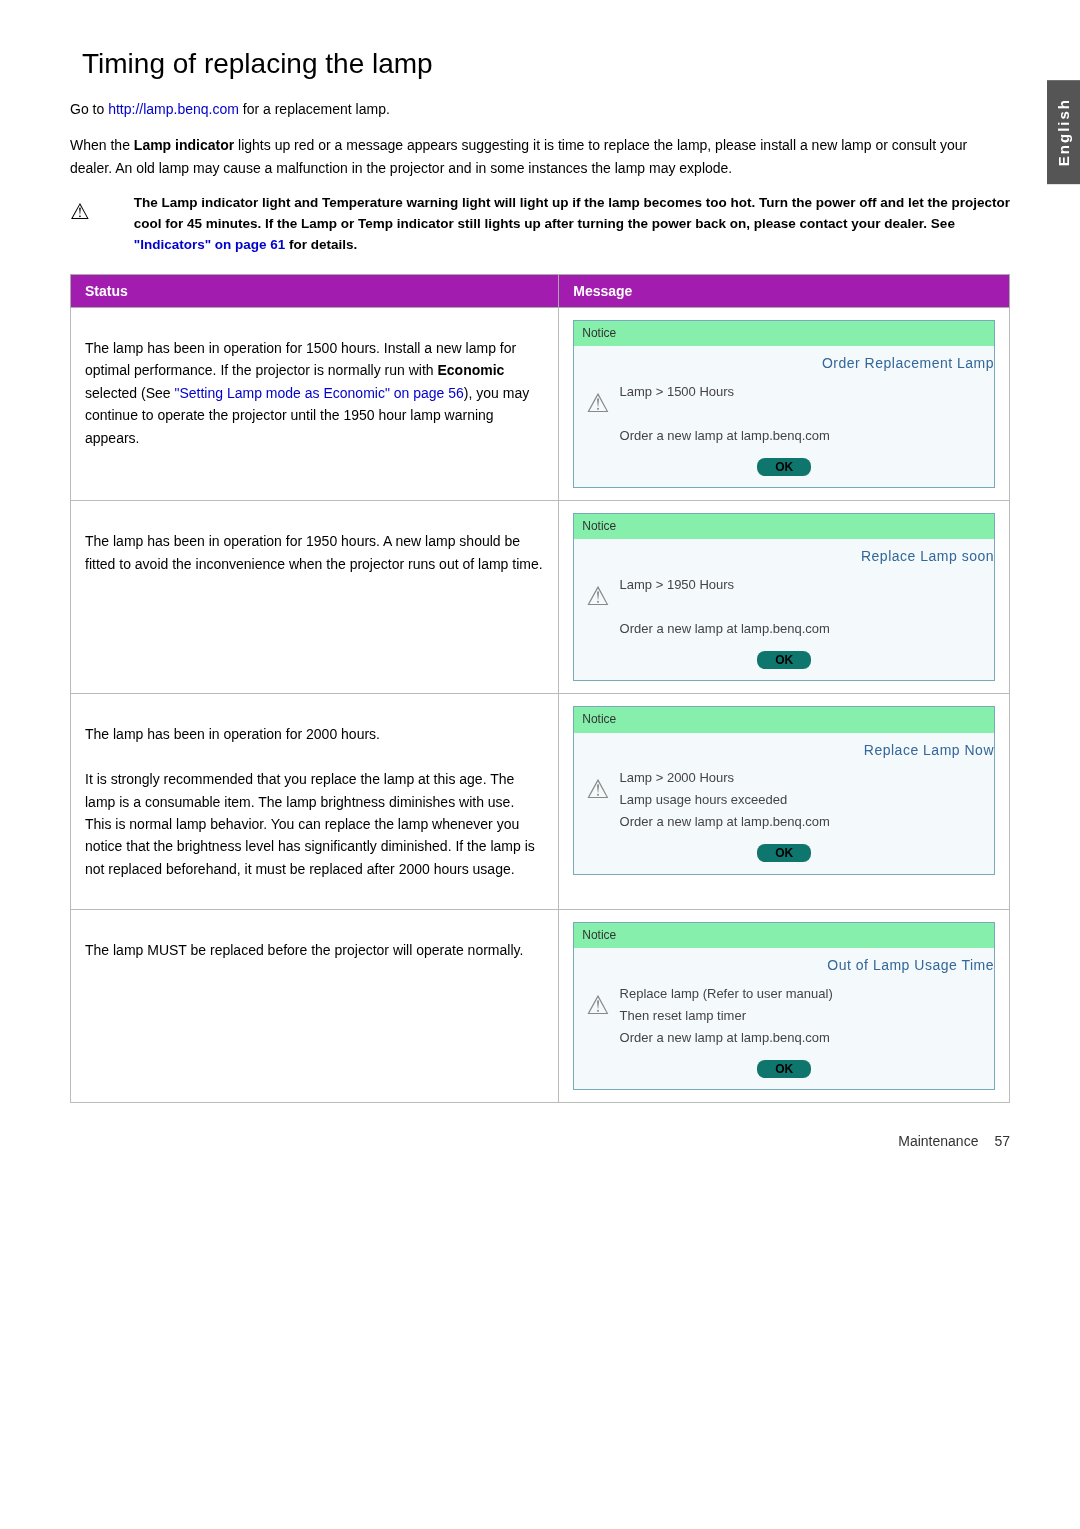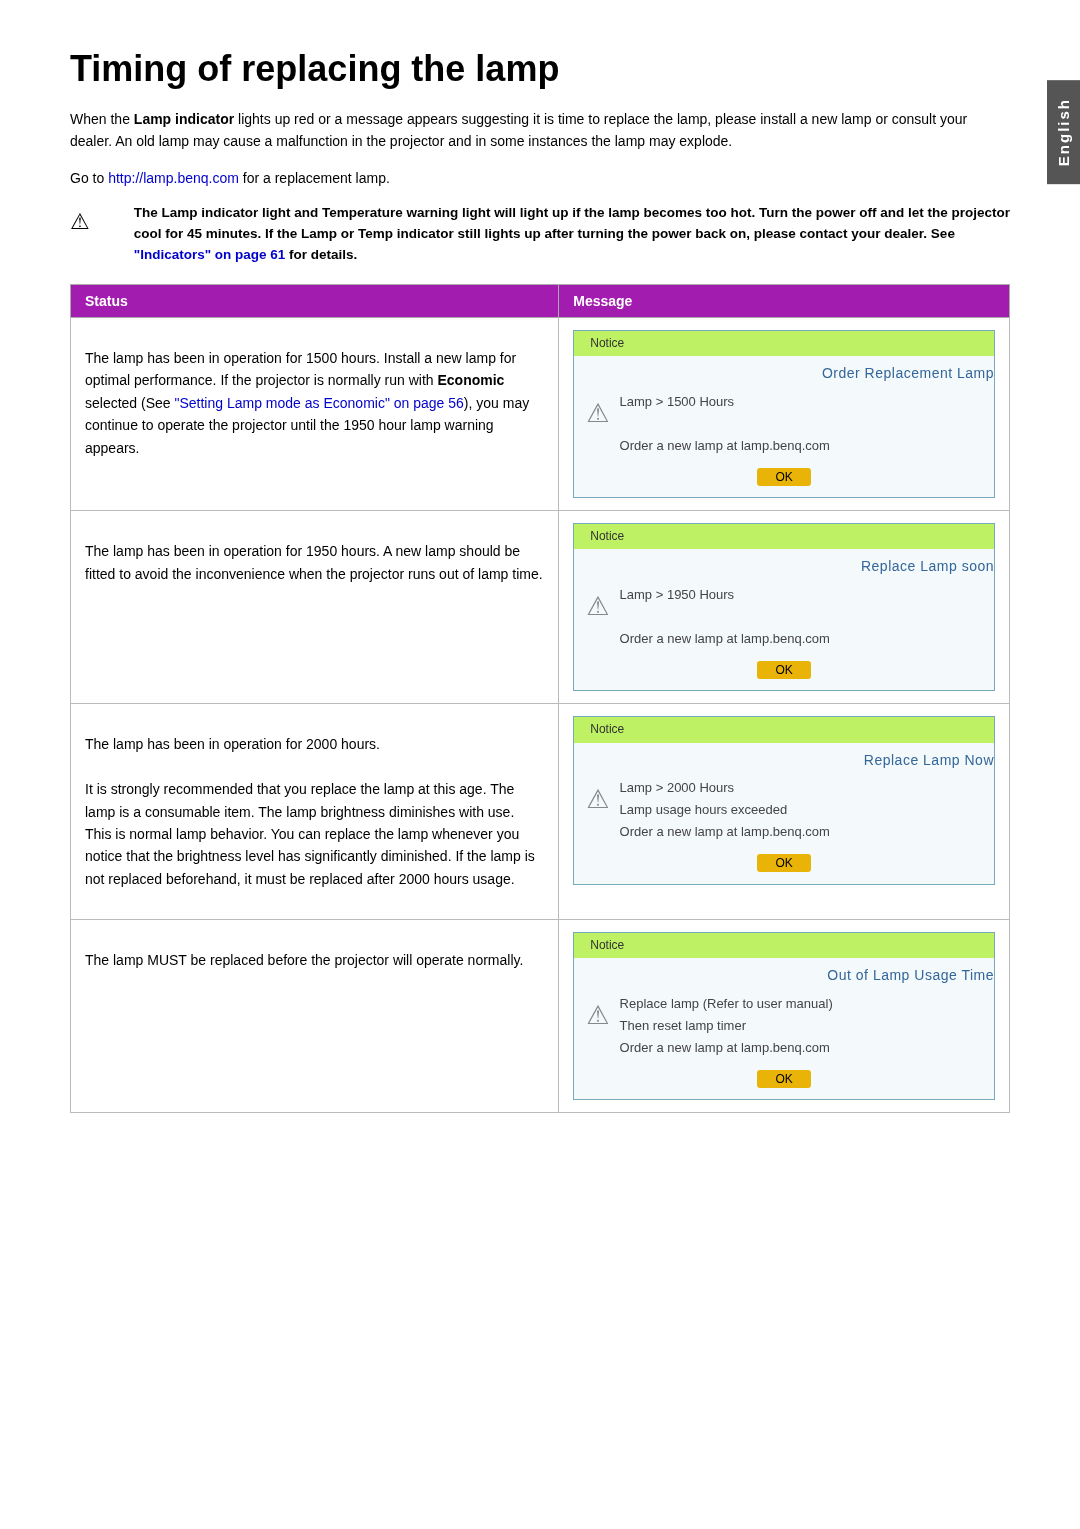--- a/index.html
+++ b/index.html
@@ -24,23 +24,24 @@
       color: #fff;
       font-size: 15px;
       font-weight: bold;
       writing-mode: vertical-rl;
       text-orientation: mixed;
       transform: rotate(180deg);
       padding: 18px 8px;
       letter-spacing: 2px;
     }
     h1 {
-      font-size: 36px;
-      font-weight: bold;
+      font-size: 28px;
+      font-weight: normal;
       margin-bottom: 18px;
+      margin-left: 12px;
     }
     .intro-text {
       margin-bottom: 14px;
       line-height: 1.6;
     }
     .intro-text strong {
       font-weight: bold;
     }
     .lamp-link {
       color: #0000cc;
@@ -98,24 +99,24 @@
       padding: 0;
     }
     
     .notice-dialog {
       border: 1px solid #7ab;
       background: #f4f9fc;
       margin: 12px 14px;
       padding-bottom: 10px;
     }
     .notice-header {
-      background: #bef264;
+      background: #86efac;
       font-size: 12px;
       color: #333;
-      padding: 3px 16px;
+      padding: 3px 8px;
       margin-bottom: 6px;
     }
     .dialog-title {
       text-align: right;
       font-size: 14px;
       color: #336699;
       font-weight: normal;
       margin-bottom: 6px;
       letter-spacing: 0.5px;
     }
@@ -136,27 +137,28 @@
     .dialog-lines {
       font-size: 13px;
       color: #444;
       line-height: 1.7;
     }
     .dialog-ok {
       text-align: center;
       margin-top: 8px;
     }
     .ok-btn {
-      background: #eab308;
+      background: #0f766e;
       border: none;
       padding: 2px 18px;
       font-size: 12px;
-      border-radius: 3px;
+      border-radius: 8px;
       color: #000;
       cursor: pointer;
+      font-weight: bold;
     }
     .status-link {
       color: #0000cc;
     }
     .footer {
       display: flex;
       justify-content: flex-end;
       align-items: center;
       gap: 16px;
       margin-top: 16px;
@@ -167,26 +169,26 @@
 </head>
 <body>
 
 <div class="page">
 
   <div class="side-tab">English</div>
 
   <h1>Timing of replacing the lamp</h1>
 
   <p class="intro-text">
+    <span>Go to </span><a class="lamp-link">http://lamp.benq.com</a><span> for a replacement lamp.</span>
+  </p>
+
+  <p class="intro-text">
     When the <strong>Lamp indicator</strong>
     <span> lights up red or a message appears suggesting it is time to replace the lamp, please install a new lamp or consult your dealer. An old lamp may cause a malfunction in the projector and in some instances the lamp may explode.</span>
-  </p>
-
-  <p class="intro-text">
-    <span>Go to </span><a class="lamp-link">http://lamp.benq.com</a><span> for a replacement lamp.</span>
   </p>
 
   <div class="warning-box">
     <span class="warning-icon">⚠</span>
     <p class="warning-text">
       <strong>The Lamp indicator light and Temperature warning light will light up if the lamp becomes too hot. Turn the power off and let the projector cool for 45 minutes. If the Lamp or Temp indicator still lights up after turning the power back on, please contact your dealer. See <span class="link">"Indicators" on page 61</span> for details.</strong>
     </p>
   </div>
 
 
@@ -296,14 +298,18 @@
             </div>
             <div class="dialog-ok">
               <button class="ok-btn">OK</button>
             </div>
           </div>
         </td>
       </tr>
     </tbody>
   </table>
 
+  <div class="footer">
+    <span>Maintenance</span>
+    <span>57</span>
+  </div>
 
 </div>
 
 </body></html>

